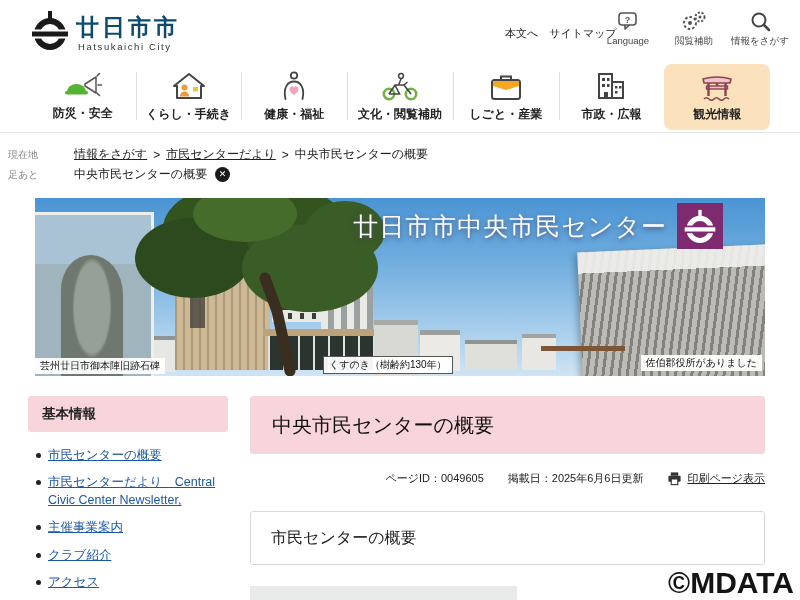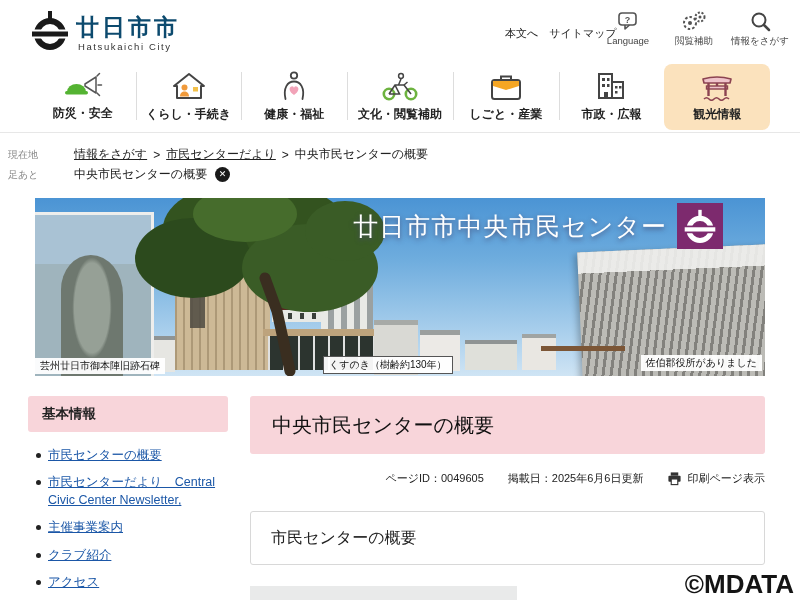--- a/index.html
+++ b/index.html
@@ -86,25 +86,25 @@
   .sb-list li{position:relative;padding-left:14px;margin-bottom:9px;font-size:12.5px;line-height:1.45;}
   .sb-list li::before{content:"";position:absolute;left:2px;top:7px;width:5px;height:5px;border-radius:50%;background:#222;}
   .sb-list a{color:#1b57a7;text-decoration:underline;cursor:pointer;}
   
   .main{position:absolute;left:250px;top:396px;width:515px;}
   .page-title{height:58px;background:#f8d5da;border-radius:3px;display:flex;align-items:center;
     padding-left:22px;font-size:20px;font-weight:500;color:#111;box-sizing:border-box;}
   .meta{margin-top:17px;display:flex;justify-content:flex-end;align-items:center;gap:24px;
     font-size:11px;color:#222;}
   .print{display:flex;align-items:center;gap:5px;}
-  .print a{color:#222;cursor:pointer;}
+  .print a{text-decoration:underline;color:#222;cursor:pointer;}
   .section-box{margin-top:25px;height:54px;background:#fff;border:1px solid #d8d8d8;border-radius:3px;
     display:flex;align-items:center;padding-left:20px;font-size:16px;color:#222;box-sizing:border-box;}
   .gray-strip{margin-top:21px;width:267px;height:14px;background:#e9eaea;}
-  .watermark{position:absolute;right:6px;bottom:0px;font-size:26px;font-weight:600;color:#141414;}
+  .watermark{position:absolute;right:6px;bottom:0px;font-size:30px;font-weight:600;color:#141414;}
 </style>
 </head>
 <body>
 
 <div class="header">
   <div class="logo">
     <svg width="40" height="44" viewBox="0 0 40 44">
       <circle cx="20" cy="26" r="13" fill="none" stroke="#1a1a1a" stroke-width="6"></circle>
       <rect x="0" y="21.5" width="40" height="9" fill="#ffffff"></rect>
       <rect x="2" y="23.5" width="36" height="5" fill="#1a1a1a"></rect>

